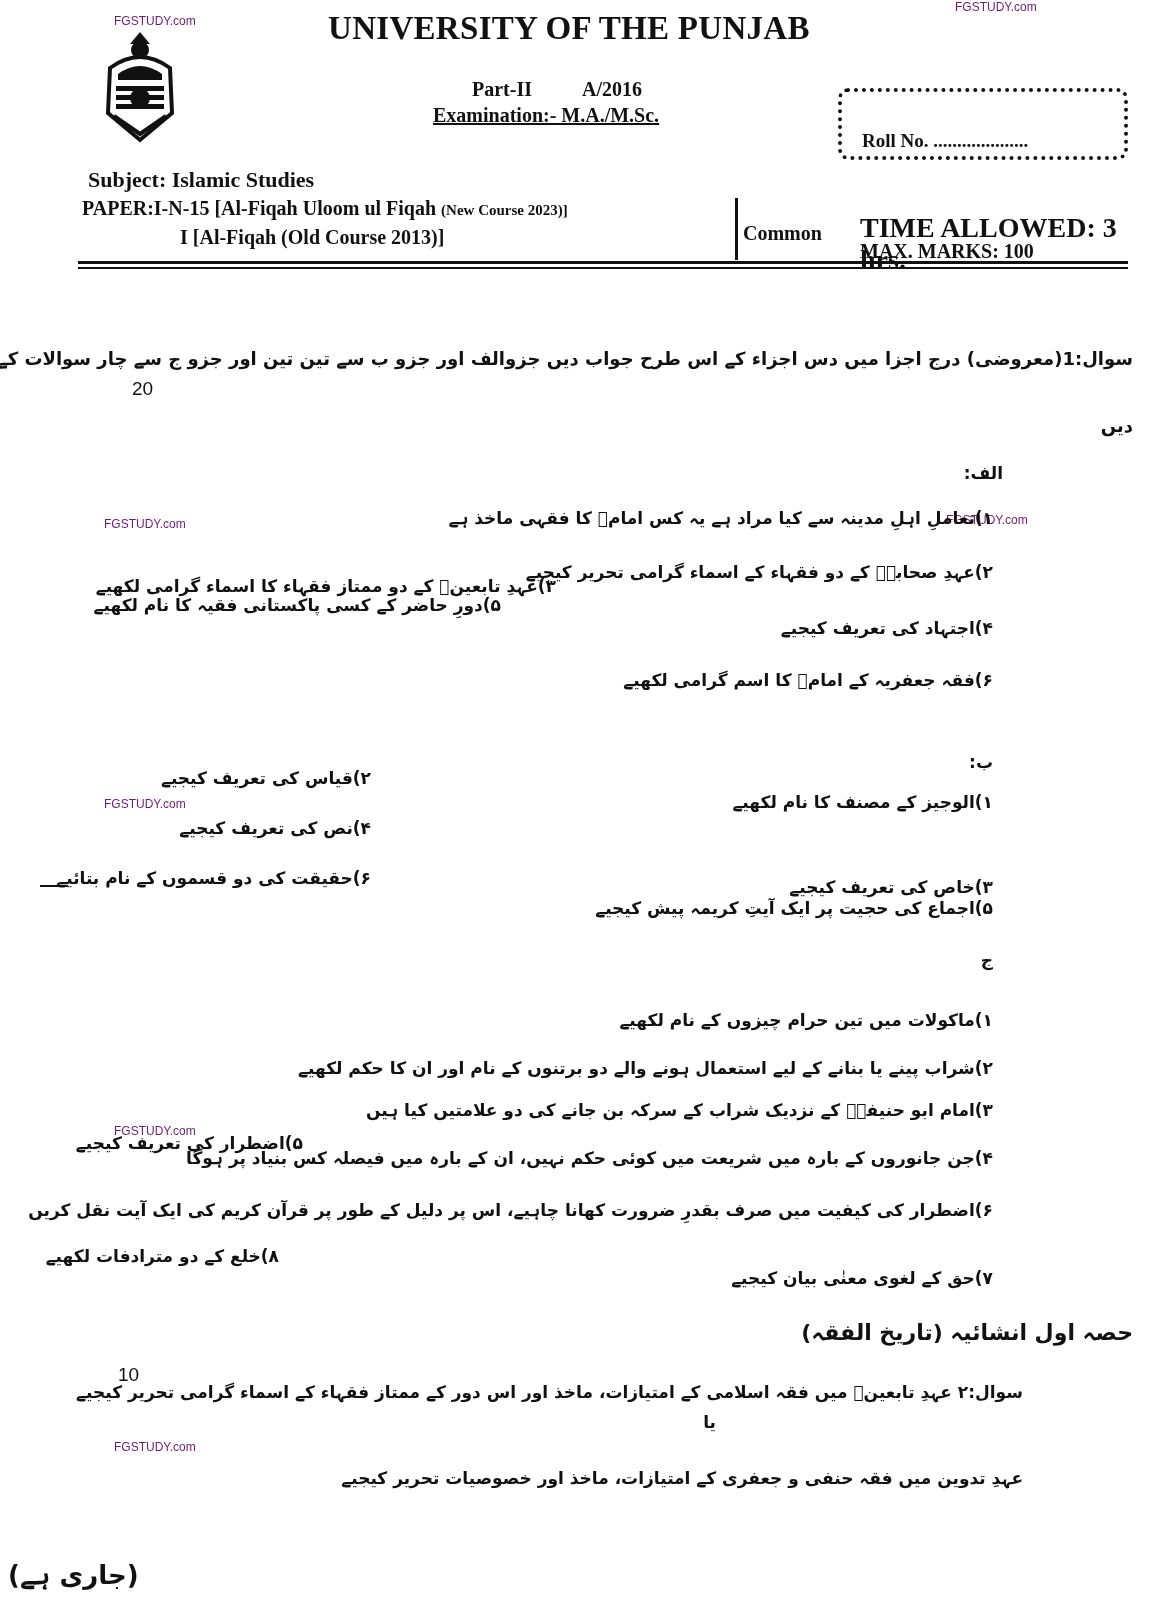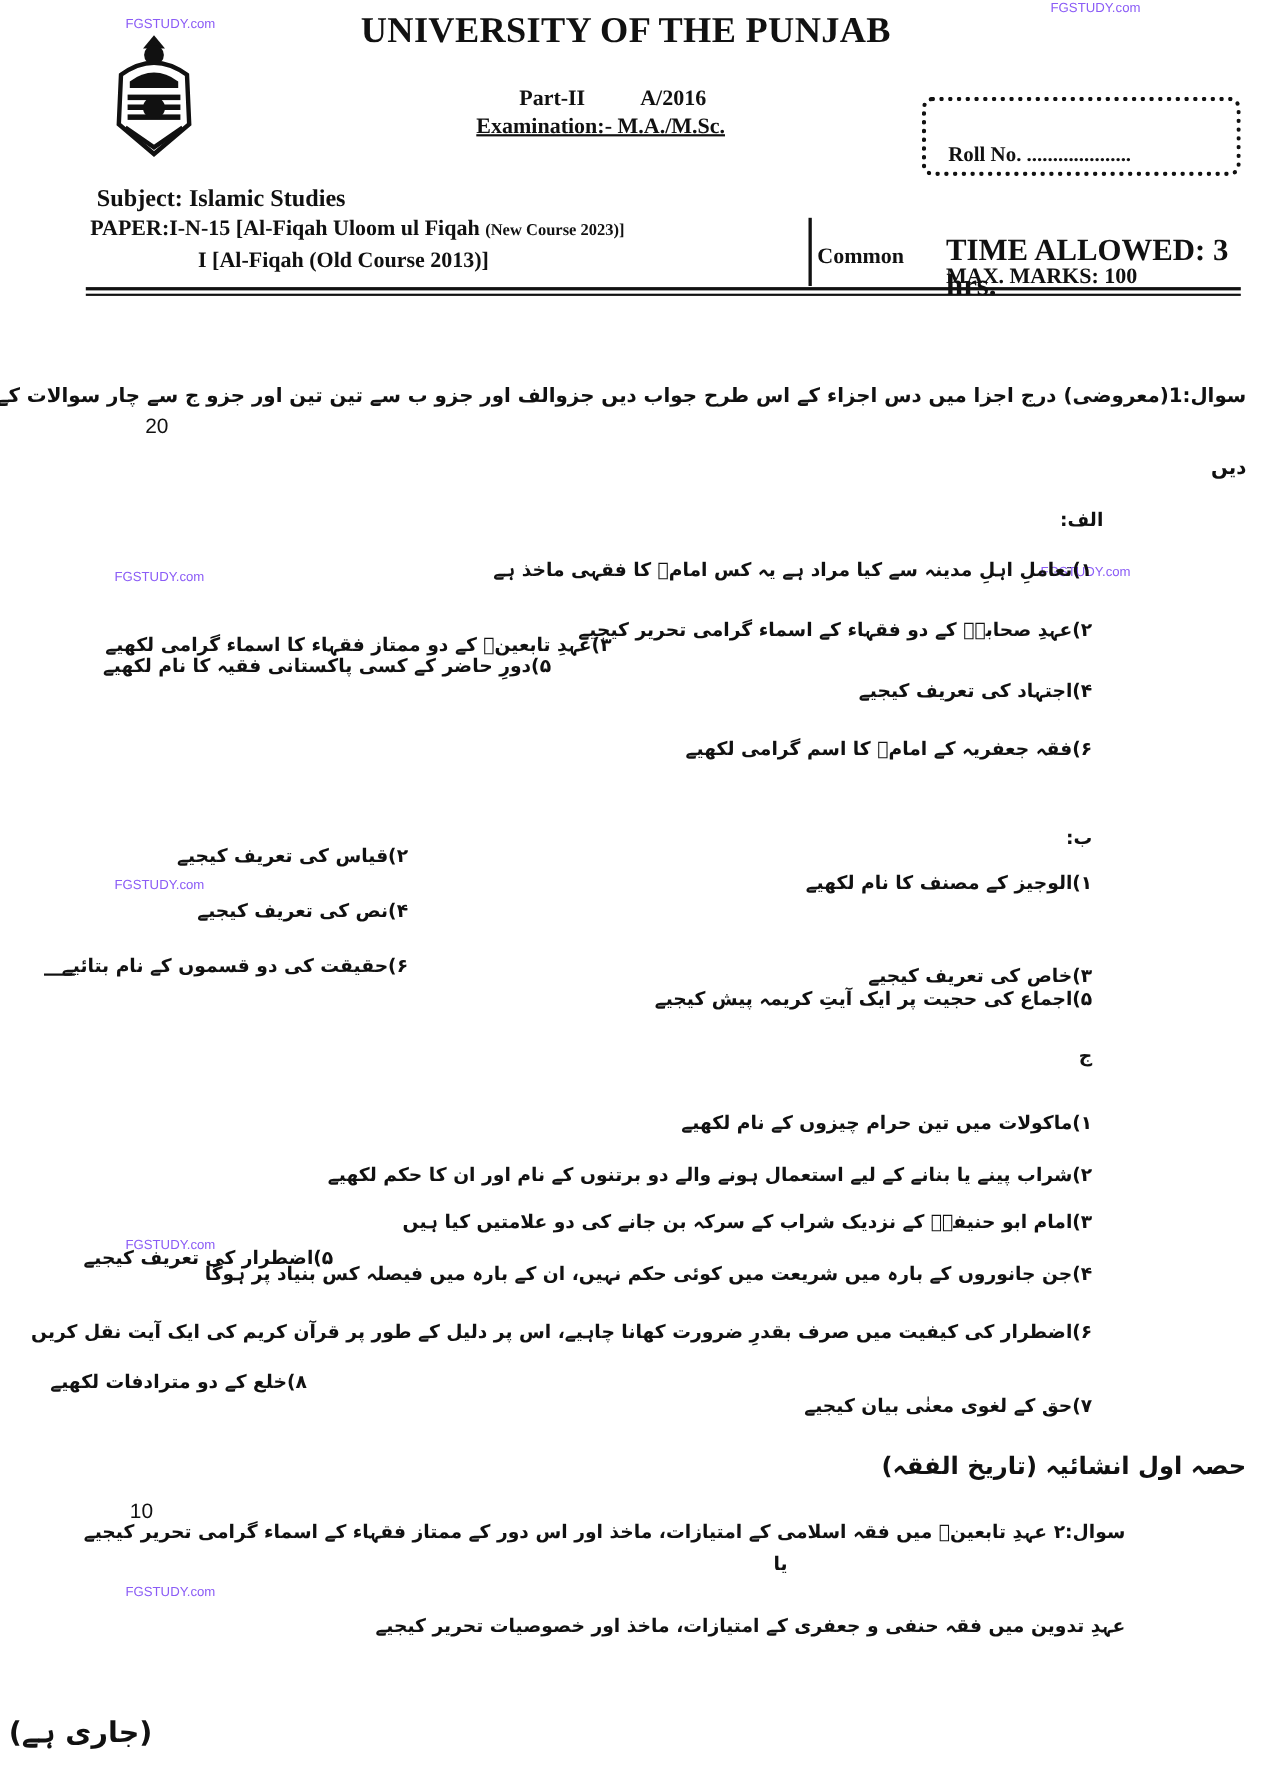--- a/index.html
+++ b/index.html
@@ -1,21 +1,21 @@
 <!DOCTYPE html>
 <html><head>
 <meta charset="utf-8">
 <style>
   html, body { margin: 0; padding: 0; background: #ffffff; }
   body {
     width: 1161px; height: 1612px; position: relative; overflow: hidden;
     font-family: "DejaVu Serif", serif; color: #111;
   }
   .abs { position: absolute; }
-  .wm { position: absolute; font-family: "Liberation Sans", sans-serif; font-size: 12px; color: #8b5cf6; }
+  .wm { position: absolute; font-family: "Liberation Sans", sans-serif; font-size: 12px; color: #701a75; }
   .title { left: 328px; top: 10px; font-family: "Liberation Serif", serif; font-weight: bold; font-size: 33px; letter-spacing: 0.3px; }
   .logo { left: 100px; top: 28px; width: 80px; height: 120px; }
   .part { left: 472px; top: 78px; font-family: "Liberation Serif", serif; font-weight: bold; font-size: 20px; }
   .year { left: 582px; top: 78px; font-family: "Liberation Serif", serif; font-weight: bold; font-size: 20px; }
   .exam { left: 433px; top: 104px; font-family: "Liberation Serif", serif; font-weight: bold; font-size: 20px; text-decoration: underline; }
   .roll-box { left: 838px; top: 88px; width: 290px; height: 72px; border: 4px dotted #111; border-radius: 10px; box-sizing: border-box; }
   .roll-label { left: 862px; top: 130px; font-family: "Liberation Serif", serif; font-weight: bold; font-size: 19px; }
   .subject { left: 88px; top: 167px; font-family: "Liberation Serif", serif; font-weight: bold; font-size: 22px; }
   .paper1 { left: 82px; top: 197px; font-family: "Liberation Serif", serif; font-weight: bold; font-size: 20px; white-space: nowrap; }
   .paper1 .small { font-size: 15px; }

